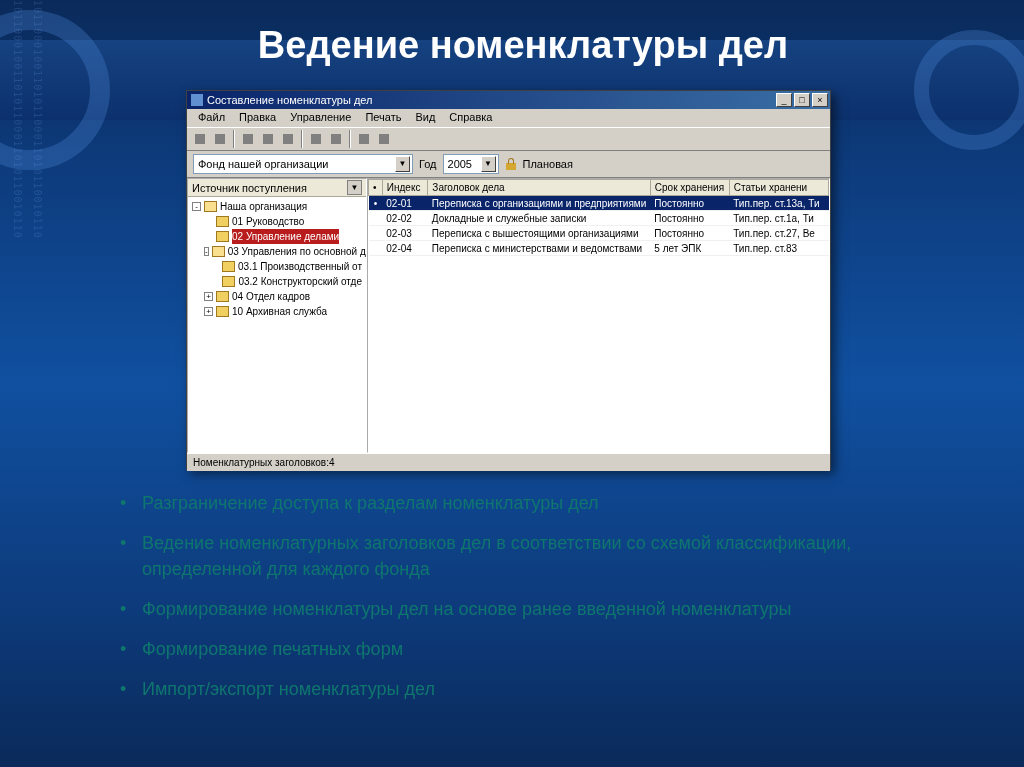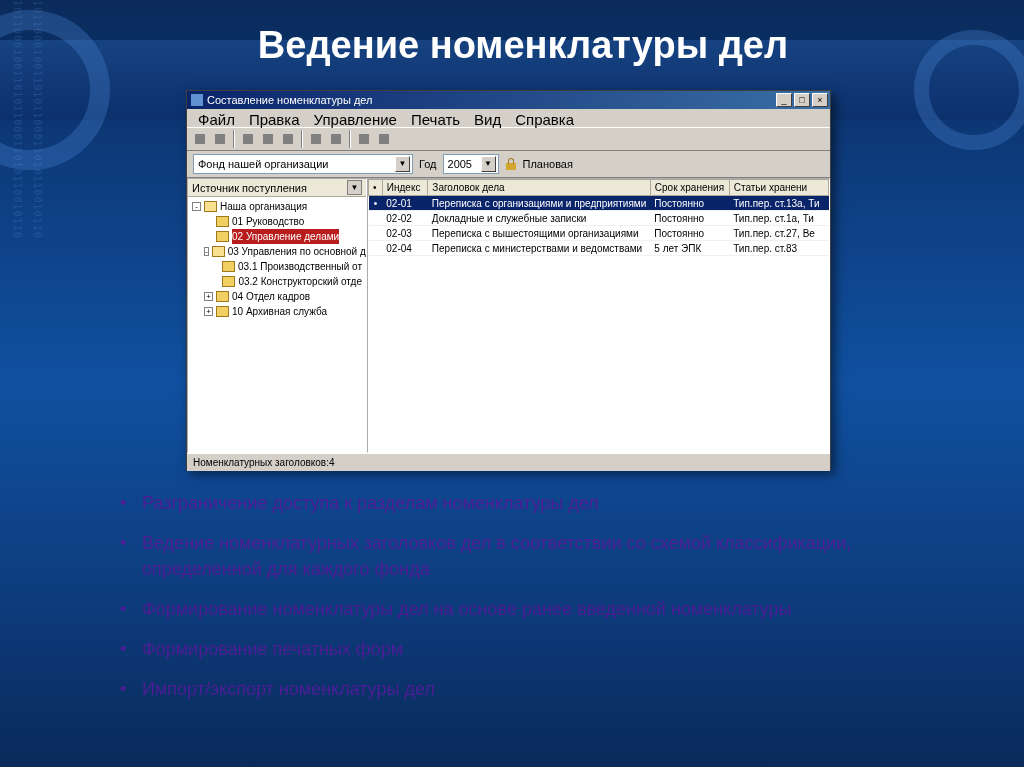--- a/index.html
+++ b/index.html
@@ -12,30 +12,30 @@
 .bg-band { position:absolute; left:0; top:40px; width:1024px; height:80px; background:linear-gradient(180deg, rgba(30,80,150,.6), rgba(10,40,100,.4)); }
 .bg-circle { position:absolute; border:10px solid rgba(80,140,220,.3); border-radius:50%; }
 .c1 { width:160px; height:160px; left:-50px; top:10px; border-width:20px; }
 .c2 { width:120px; height:120px; right:-10px; top:30px; border-width:15px; }
 .bg-stream { position:absolute; color:rgba(130,180,255,.18); font-family:monospace; font-size:10px; letter-spacing:1px; writing-mode:vertical-rl; line-height:1.8; }
 .s1 { left:8px; top:0; height:767px; }
 .s2 { left:28px; top:0; height:767px; }
 
 .slide-title { position:absolute; top:24px; left:0; width:1024px; text-align:center; color:#fff; font-size:38px; font-weight:bold;margin-left:11px; }
 
-.bullets { position:absolute; left:120px; top:490px; width:800px; color:#4c1d95; font-size:18px; line-height:1.45; }
+.bullets { position:absolute; left:120px; top:490px; width:800px; color:#0f766e; font-size:18px; line-height:1.45; }
 .bullets li { margin-bottom:14px; list-style:none; position:relative; padding-left:22px; }
 .bullets li::before { content:"•"; position:absolute; left:0; top:0; }
 
 .appwin { position:absolute; left:186px; top:90px; width:645px; height:380px; background:#d4d0c8; border:1px solid #404040; box-shadow:4px 4px 10px rgba(0,0,0,.5); font-size:11px; color:#000; }
 .titlebar { height:18px; background:linear-gradient(90deg,#0a246a,#3a6ea5); color:#fff; display:flex; align-items:center; padding:0 2px 0 4px; font-size:11px; }
 .titlebar .ticon { width:12px; height:12px; background:#6090d0; margin-right:4px; }
 .titlebar .spacer { flex:1; }
 .wbtn { width:16px; height:14px; background:#d4d0c8; border:1px solid #fff; border-right-color:#404040; border-bottom-color:#404040; margin-left:2px; font-size:9px; line-height:12px; text-align:center; color:#000; cursor:pointer; }
-.menubar { height:18px; background:#d4d0c8; display:flex; padding:0 4px; font-size:15px; }
+.menubar { height:18px; background:#d4d0c8; display:flex; padding:0 4px; font-size:11px; }
 .menubar span { padding:2px 7px; cursor:pointer; }
 .toolbar { height:24px; background:#d4d0c8; border-top:1px solid #fff; border-bottom:1px solid #808080; display:flex; align-items:center; padding:0 4px; gap:2px; }
 .tbtn { width:18px; height:18px; background:#d4d0c8; border:1px solid #d4d0c8; cursor:pointer; position:relative; }
 .tbtn::after { content:""; position:absolute; inset:3px; background:#808080; }
 .tsep { width:2px; height:18px; border-left:1px solid #808080; border-right:1px solid #fff; margin:0 2px; }
 
 .filterbar { height:26px; display:flex; align-items:center; padding:3px 6px; gap:6px; }
 .combo { height:20px; background:#fff; border:1px solid #7f9db9; display:flex; align-items:center; padding:0 2px 0 4px; font-size:11px;justify-content:space-between; }
 .combo .arrow { width:15px; height:16px; background:#d4d0c8; border:1px solid #fff; border-right-color:#404040; border-bottom-color:#404040; margin-left:4px; text-align:center; font-size:8px; line-height:14px; }
 .lockicon { width:12px; height:12px; display:inline-block; position:relative; }

